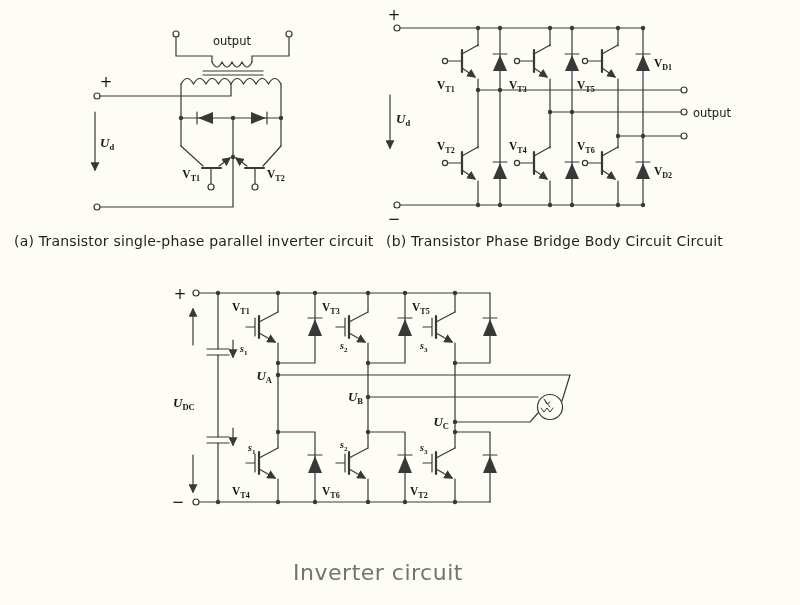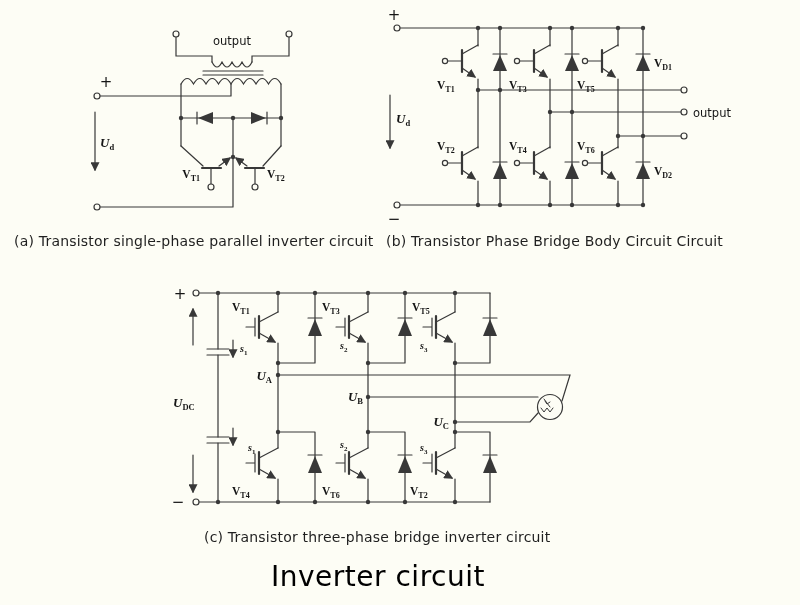--- a/index.html
+++ b/index.html
@@ -14,21 +14,21 @@
   #svgC{left:160px;top:270px;}
   .cap{
     position:absolute;font-size:14px;letter-spacing:.2px;color:#1f1f1f;
     white-space:nowrap;font-family:"DejaVu Sans",sans-serif;
   }
   #capA{left:14px;top:233px;}
   #capB{left:386px;top:233px;}
   #capC{left:204px;top:529px;}
   #figTitle{
     position:absolute;top:560px;left:0;width:756px;text-align:center;
-    font-size:28px;color:#000000;letter-spacing:.5px;
+    font-size:22px;color:#737373;letter-spacing:.5px;
   }
   
   text{fill:#151515;stroke:none;}
   .vlbl{font-family:"Liberation Serif",serif;font-weight:bold;font-size:11.5px;}
   .vsub{font-size:8px;}
   .usrc{font-family:"Liberation Serif",serif;font-style:italic;font-weight:bold;font-size:13px;}
   .usub{font-family:"Liberation Serif",serif;font-weight:bold;font-style:normal;font-size:8.5px;}
   .slbl{font-family:"Liberation Serif",serif;font-style:italic;font-weight:bold;font-size:10px;}
   .ssub{font-size:7px;font-style:normal;}
   .pm{font-size:15px;font-family:"DejaVu Sans",sans-serif;}
@@ -298,16 +298,15 @@
       <text x="340" y="448"><tspan class="slbl">s</tspan><tspan class="slbl ssub" dy="2.5">2</tspan></text>
       <text x="420" y="451"><tspan class="slbl">s</tspan><tspan class="slbl ssub" dy="2.5">3</tspan></text>
       <text x="272" y="380" text-anchor="end"><tspan class="usrc">U</tspan><tspan class="usub" dy="3">A</tspan></text>
       <text x="363" y="401" text-anchor="end"><tspan class="usrc">U</tspan><tspan class="usub" dy="3">B</tspan></text>
       <text x="449" y="426" text-anchor="end"><tspan class="usrc">U</tspan><tspan class="usub" dy="3">C</tspan></text>
     </g>
   </svg>
 
   <div id="capA" class="cap">(a) Transistor single-phase parallel inverter circuit</div>
   <div id="capB" class="cap">(b)  Transistor Phase Bridge Body Circuit Circuit</div>
-  <div id="capC" class="cap">(c)  Transistor three-phase bridge inverter circuit</div>
   <div id="figTitle">Inverter circuit</div>
 
 </div>
 
 </body></html>

